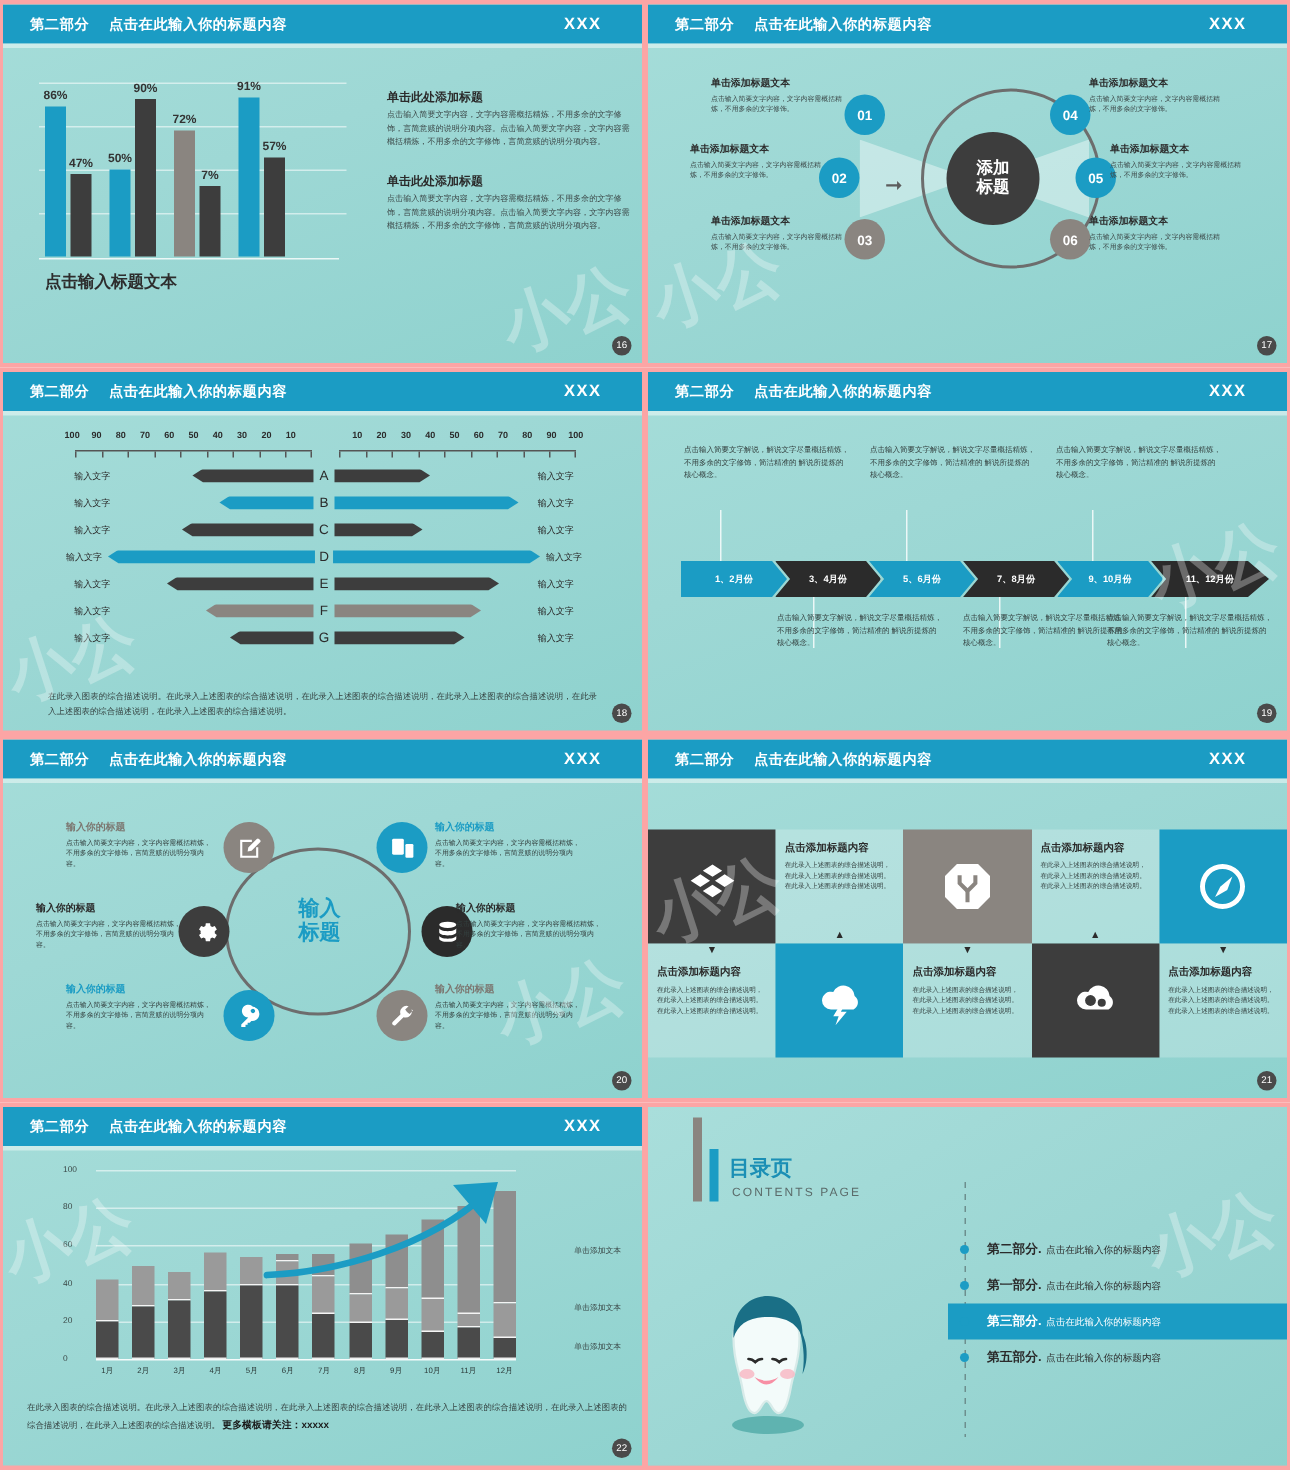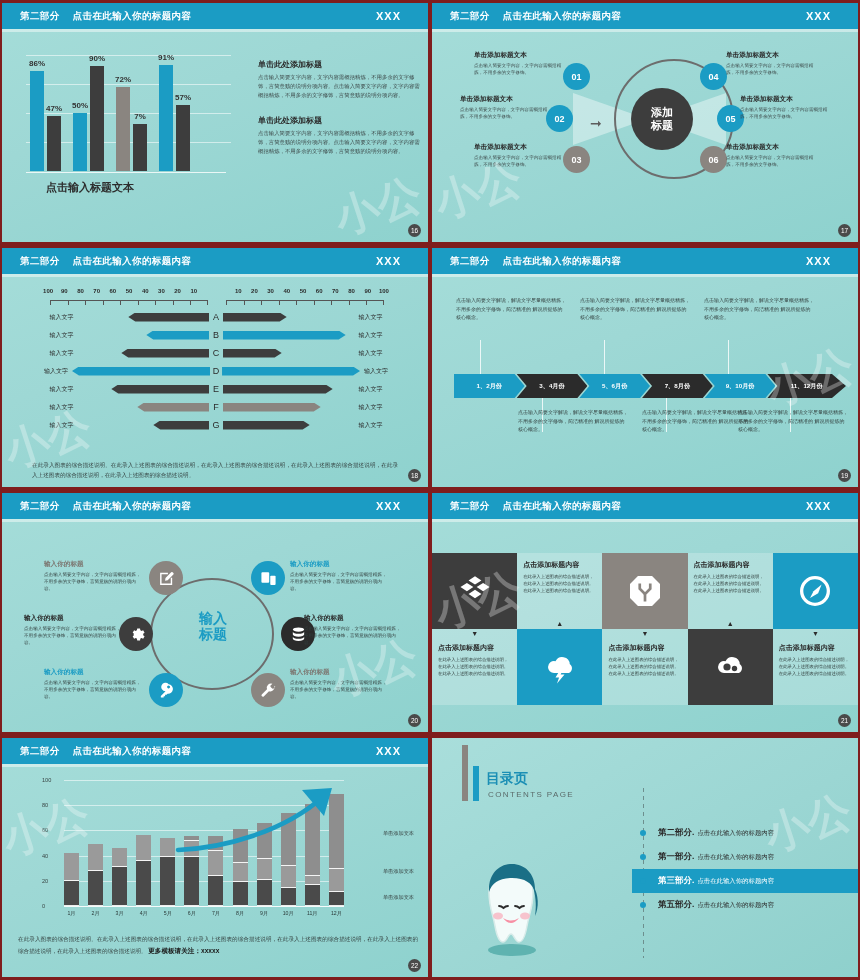--- a/index.html
+++ b/index.html
@@ -2,21 +2,21 @@
 <html><head>
 <meta charset="utf-8">
 <style>
   * { box-sizing: border-box; margin:0; padding:0; }
   body {
     width:860px; height:980px; background:#ffffff;
     font-family:"Liberation Sans","DejaVu Sans",sans-serif;
     overflow:hidden;
   }
   .grid { display:grid; grid-template-columns:430px 430px; grid-template-rows:repeat(4,245px); width:860px; height:980px; }
-  .slide { position:relative; width:430px; height:245px; background:#7f1d1d; padding:3px 2px 3px 2px; }
+  .slide { position:relative; width:430px; height:245px; background:#fca5a5; padding:3px 2px 3px 2px; }
   .canvas { position:relative; width:426px; height:239px; background:linear-gradient(160deg,#a5ddd9 0%,#9ed8d5 40%,#8ed2ce 100%); overflow:hidden; }
 
   
   .hdr { position:absolute; left:0; top:0; width:426px; height:26px; background:#1b9cc4; display:flex; align-items:center; }
   .hdr .part { color:#fff; font-weight:bold; font-size:9.5px; margin-left:18px; letter-spacing:.4px; }
   .hdr .ttl  { color:#fff; font-weight:bold; font-size:9.5px; margin-left:13px; letter-spacing:.4px; }
   .hdr .xxx  { color:#fff; font-weight:bold; font-size:11px; position:absolute; right:27px; letter-spacing:1px; }
   .hdr-sep { position:absolute; left:0; top:26px; width:426px; height:3px; background:#ffffff; opacity:.45; }
 
   .pgnum { position:absolute; right:7px; bottom:5px; width:13px; height:13px; border-radius:50%;
@@ -28,21 +28,21 @@
   
   .s16-chart { position:absolute; left:24px; top:52px; width:205px; height:140px; }
   .s16-grid { position:absolute; left:0; top:0; width:100%; height:116px; }
   .s16-grid div { position:absolute; left:0; width:100%; height:1px; background:rgba(255,255,255,.55); }
   .s16-bars { position:absolute; left:4px; bottom:24px; height:116px; width:196px; display:flex; align-items:flex-end; gap:0; }
   .s16-pair { display:flex; align-items:flex-end; gap:3px; margin-right:12px; }
   .s16-bar { width:14px; position:relative; }
   .s16-bar span { position:absolute; top:-12px; left:50%; transform:translateX(-50%);
                   font-size:8px; font-weight:bold; color:#333; white-space:nowrap; }
   .s16-axis { position:absolute; left:0; bottom:22px; width:200px; height:1px; background:rgba(255,255,255,.8); }
-  .s16-cap { position:absolute; left:20px; bottom:0px; font-size:11px; font-weight:bold; color:#2d2d2d; }
+  .s16-cap { position:absolute; left:4px; bottom:0px; font-size:11px; font-weight:bold; color:#2d2d2d; }
 
   .s16-txt { position:absolute; left:256px; top:56px; width:164px; }
   .s16-txt h4 { font-size:8px; color:#2b2b2b; margin-bottom:3px; }
   .s16-txt p  { font-size:5.4px; line-height:1.62; color:#3d4a4a; margin-bottom:16px; }
 
   
   .s17 { position:absolute; left:0; top:30px; width:426px; height:205px; }
   .ring { position:absolute; left:182px; top:26px; width:120px; height:120px; border:2px solid #6d6d6d; border-radius:50%; }
   .fan { position:absolute; background:rgba(255,255,255,.40); }
   .fanL { left:141px; top:60px; width:62px; height:52px; clip-path:polygon(0 0,100% 42%,100% 58%,0 100%); }
@@ -92,21 +92,21 @@
   
   .s19 { position:absolute; left:0; top:30px; width:426px; height:205px; }
   .tl { position:absolute; left:22px; top:96px; width:392px; height:24px; display:flex; }
   .tlseg { height:24px; display:flex; align-items:center; justify-content:center; font-size:6.2px;
            font-weight:bold; color:#fff; position:relative; }
   .tltop { position:absolute; width:110px; font-size:5px; line-height:1.7; color:#33403f; }
   .tlbot { position:absolute; width:110px; font-size:5px; line-height:1.7; color:#33403f; }
   .tick { position:absolute; width:1px; background:rgba(255,255,255,.8); }
 
   
-  .s20 { position:absolute; left:0; top:30px; width:426px; height:205px;margin-top:13px; }
+  .s20 { position:absolute; left:0; top:30px; width:426px; height:205px; }
   .c20ring { position:absolute; left:148px; top:42px; width:124px; height:112px; border:2px solid #6d6d6d; border-radius:50%; }
   .c20ctr { position:absolute; left:178px; top:74px; width:66px; text-align:center; color:#1b9cc4;
             font-weight:bold; font-size:14px; line-height:1.15; }
   .ic { position:absolute; width:34px; height:34px; border-radius:50%; display:flex; align-items:center;
         justify-content:center; color:#fff; }
   .ic svg { width:17px; height:17px; fill:#fff; }
   .i1 { left:147px; top:25px; background:#8a8580; }
   .i2 { left:249px; top:25px; background:#1b9cc4; }
   .i3 { left:117px; top:81px; background:#3d3d3d; }
   .i4 { left:279px; top:81px; background:#2b2b2b; }

